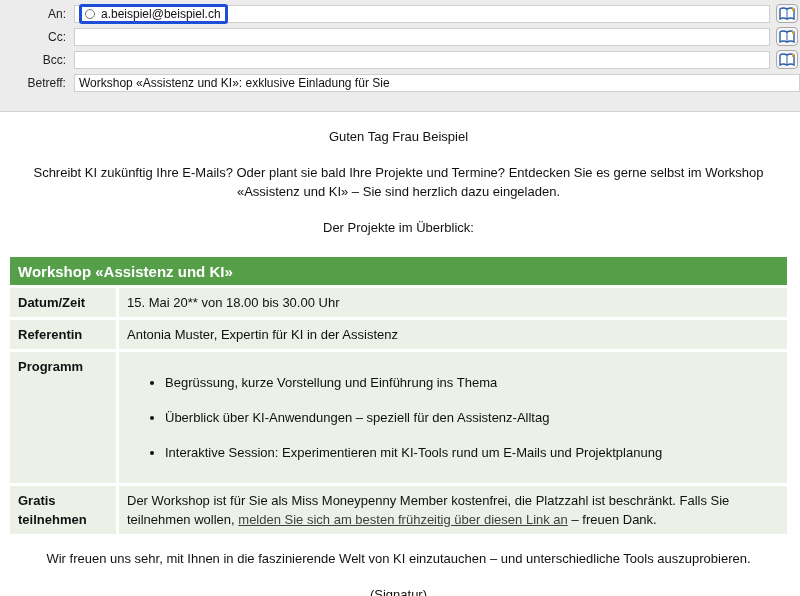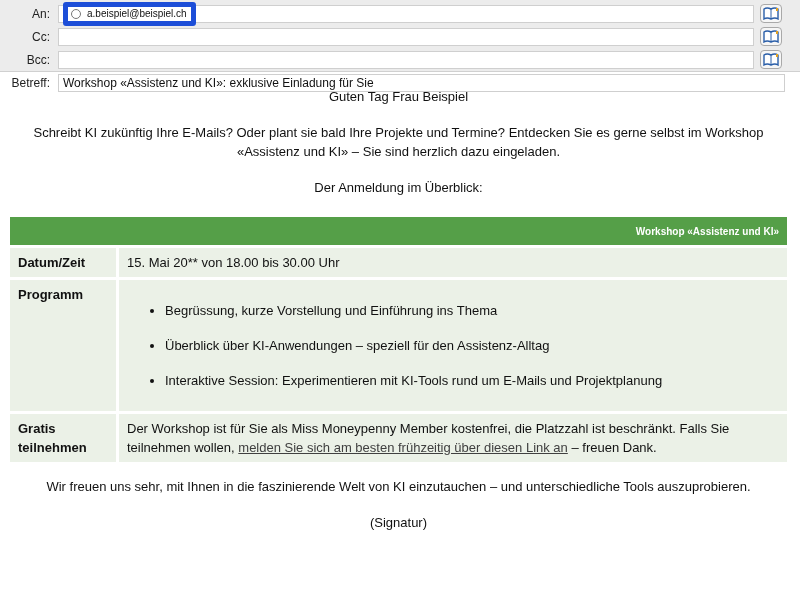--- a/index.html
+++ b/index.html
@@ -5,22 +5,22 @@
     html, body { margin: 0; padding: 0; }
     body {
       width: 800px; height: 596px; overflow: hidden;
       background: #ffffff;
       font-family: "Liberation Sans", sans-serif;
       color: #111;
     }
     .header {
       background: #ececec;
       border-bottom: 1px solid #d0d0d0;
-      padding: 2px 0 4px 0;
-      height: 72px;
+      padding: 2px 0 4px 16px;
+      height: 112px;
       box-sizing: border-box;
     }
     .hrow {
       display: flex; align-items: center;
       height: 23px;
     }
     .hlabel {
       width: 50px; text-align: right;
       font-size: 12px; color: #222;
       padding-right: 8px;
@@ -30,25 +30,25 @@
       border: 1px solid #cfcfcf;
       box-sizing: border-box;
       display: flex; align-items: center;
       font-size: 12px; color: #111;
       padding-left: 4px;
     }
     .hfield.short { width: 696px; }
     .hfield.long { width: 727px; }
     .chip {
       display: inline-flex; align-items: center;
-      border: 5px solid #1d4ed8;
+      border: 3px solid #1d4ed8;
       border-radius: 3px;
       padding: 0 4px 0 3px;
       height: 14px;
-      font-size: 10px;
+      font-size: 12px;
       background: #fff;
     }
     .chip-circle {
       width: 8px; height: 8px;
       border: 1px solid #777; border-radius: 50%;
       margin-right: 6px; display: inline-block;
     }
     .book-btn {
       width: 22px; height: 19px;
       margin-left: 6px;
@@ -72,22 +72,22 @@
       width: 777px;
       border-collapse: separate;
       border-spacing: 0 3px;
       font-size: 13px;
     }
     .ws-title {
       background: #559f48;
       color: #fff; font-weight: bold;
       height: 28px;
       padding: 0 8px;
-      text-align: right;
-      font-size: 10px;
+      text-align: left;
+      font-size: 15px;
     }
     .ws td {
       background: #ebf1e7;
       vertical-align: top;
       padding: 5px 20px 5px 8px;
     }
     .ws td.k {
       width: 78px; font-weight: bold;
       border-right: 3px solid #fff;
     }
@@ -142,30 +142,34 @@
   </div>
   <div class="hrow">
     <div class="hlabel">Betreff:</div>
     <div class="hfield long">Workshop «Assistenz und KI»: exklusive Einladung für Sie</div>
   </div>
 </div>
 
 <div class="content">
   <p class="greet">Guten Tag Frau Beispiel</p>
   <p class="intro">Schreibt KI zukünftig Ihre E-Mails? Oder plant sie bald Ihre Projekte und Termine? Entdecken Sie es gerne selbst im Workshop «Assistenz und KI» – Sie sind herzlich dazu eingeladen.</p>
-  <p class="overview">Der Anmeldung im Überblick:</p>
+  <p class="overview">Der Projekte im Überblick:</p>
 
   <table class="ws">
     <tbody>
         <tr>
       <th class="ws-title" colspan="2">Workshop «Assistenz und KI»</th>
     </tr>
     <tr>
       <td class="k">Datum/Zeit</td>
       <td>15. Mai 20** von 18.00 bis 30.00 Uhr</td>
+    </tr>
+    <tr>
+      <td class="k">Referentin</td>
+      <td>Antonia Muster, Expertin für KI in der Assistenz</td>
     </tr>
     <tr>
       <td class="k">Programm</td>
       <td>
         <ul>
           <li>Begrüssung, kurze Vorstellung und Einführung ins Thema</li>
           <li>Überblick über KI-Anwendungen – speziell für den Assistenz-Alltag</li>
           <li>Interaktive Session: Experimentieren mit KI-Tools rund um E-Mails und Projektplanung</li>
         </ul>
       </td>

